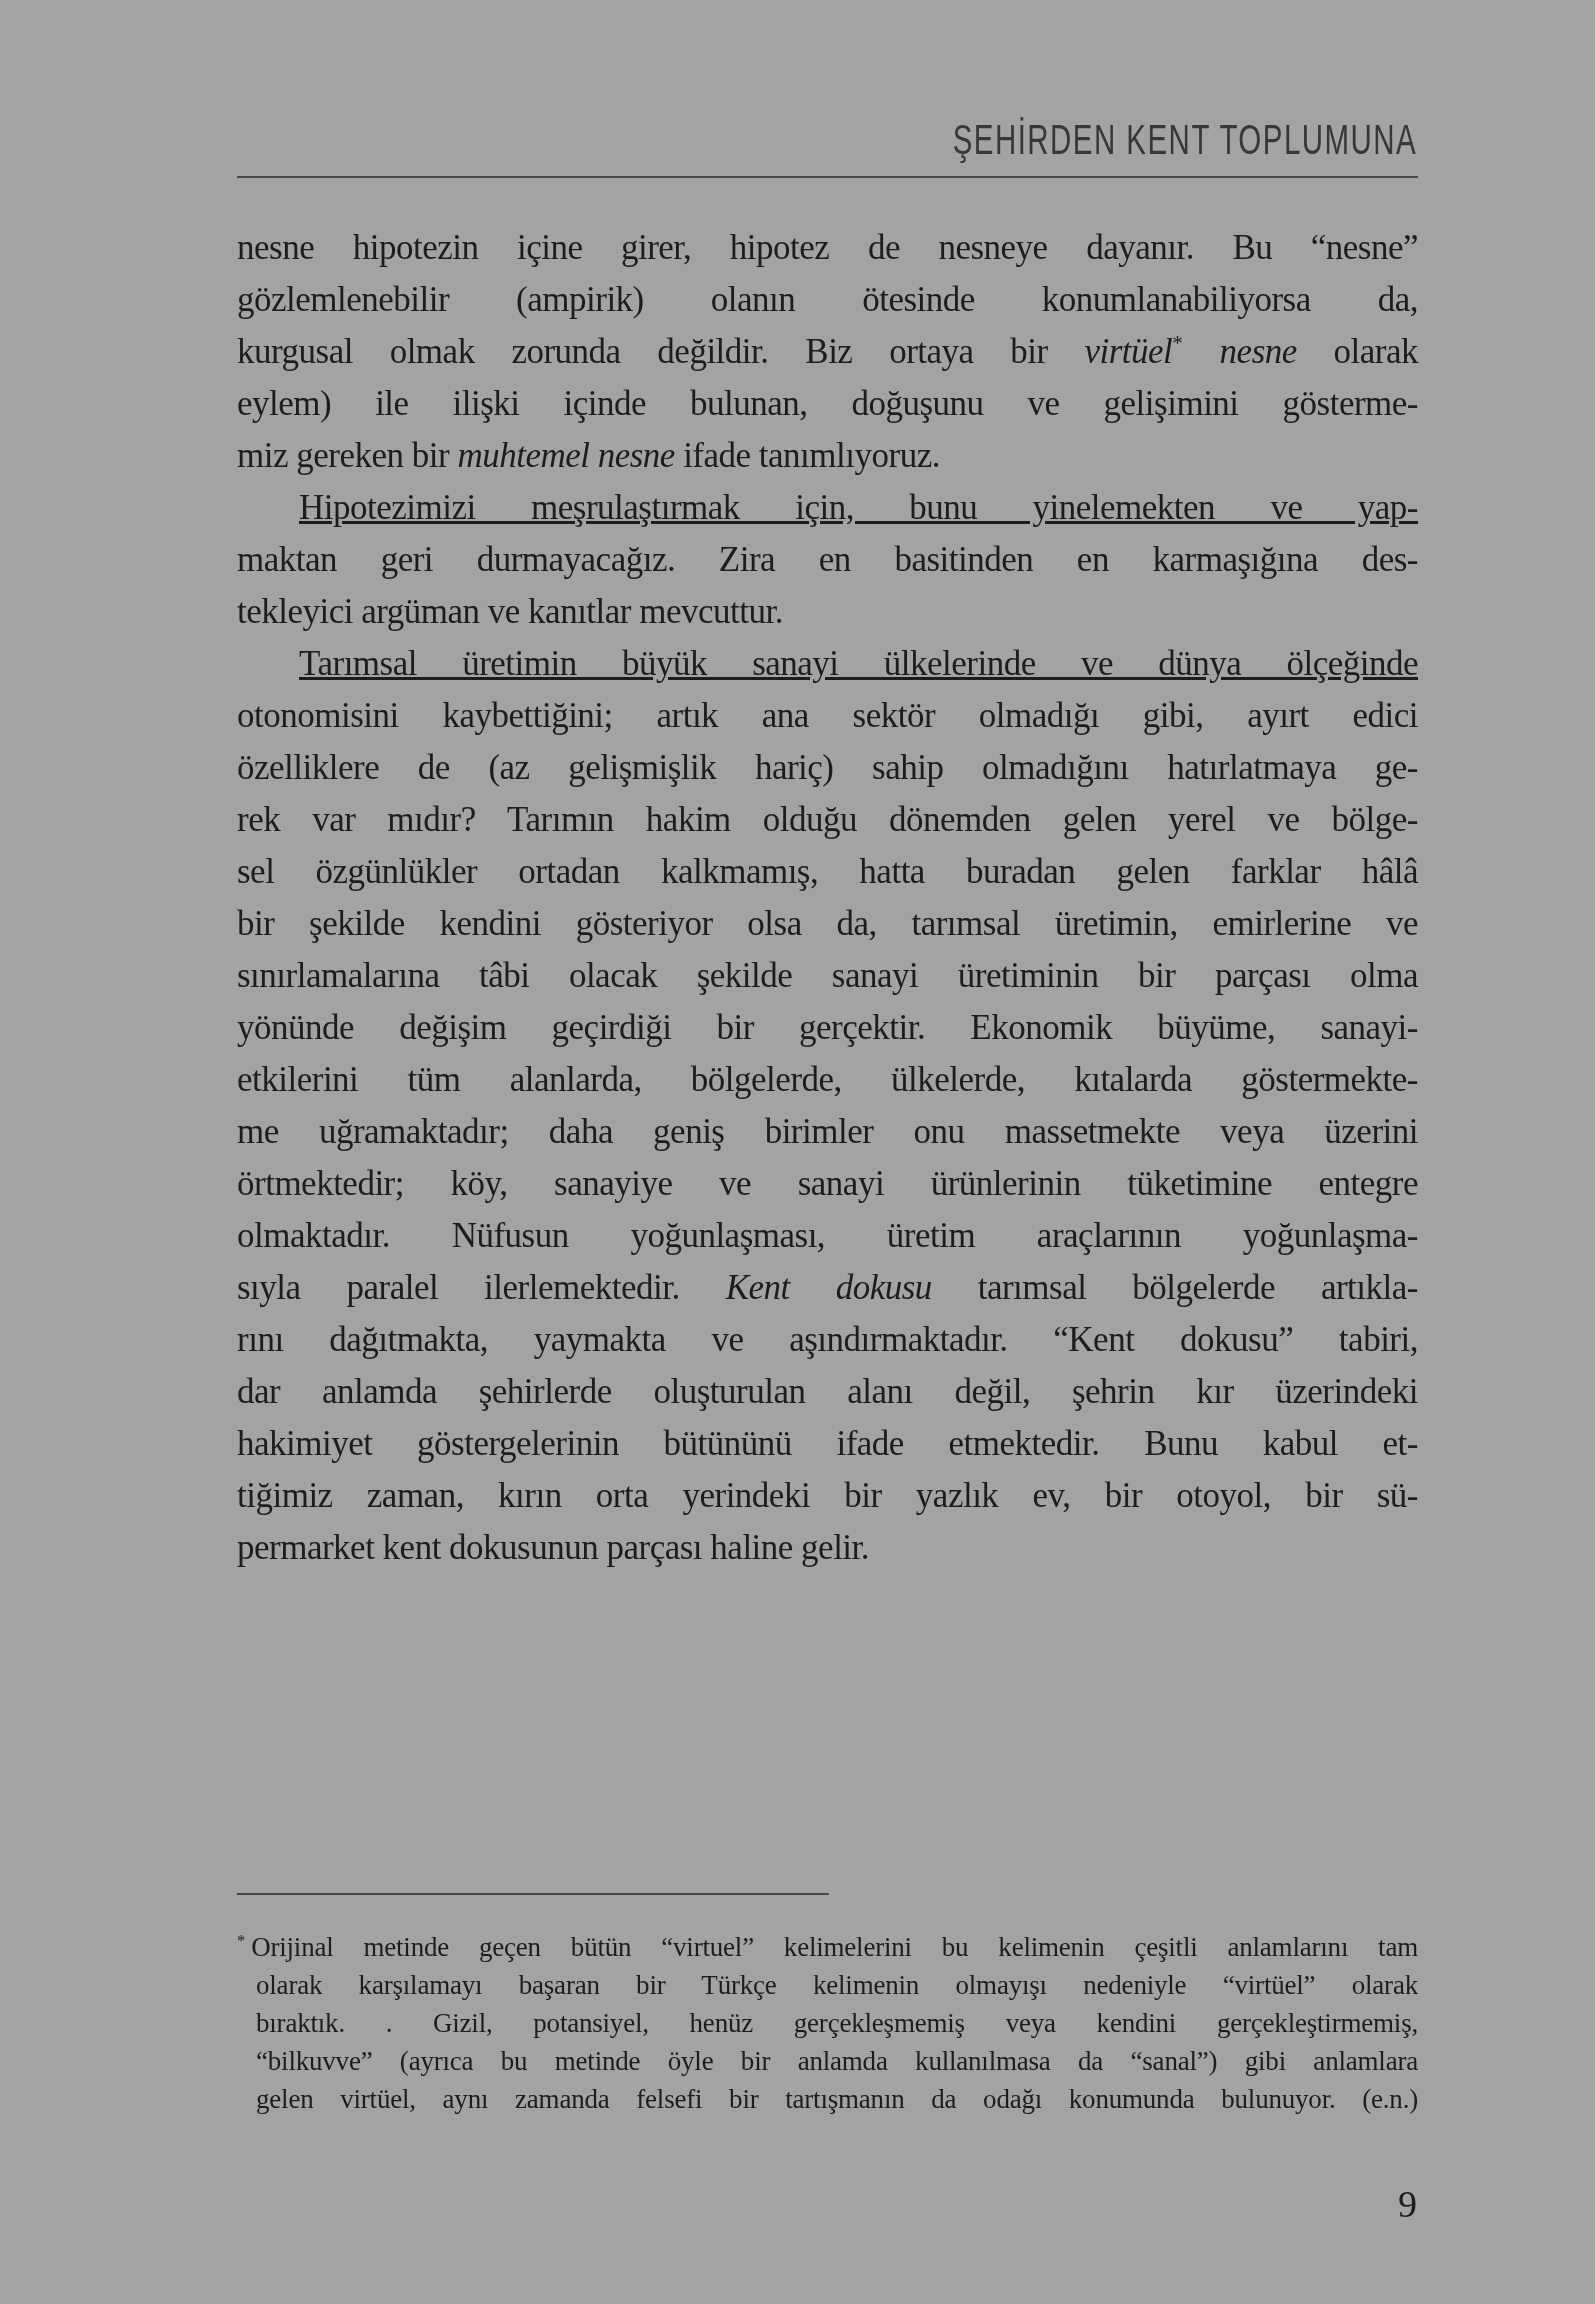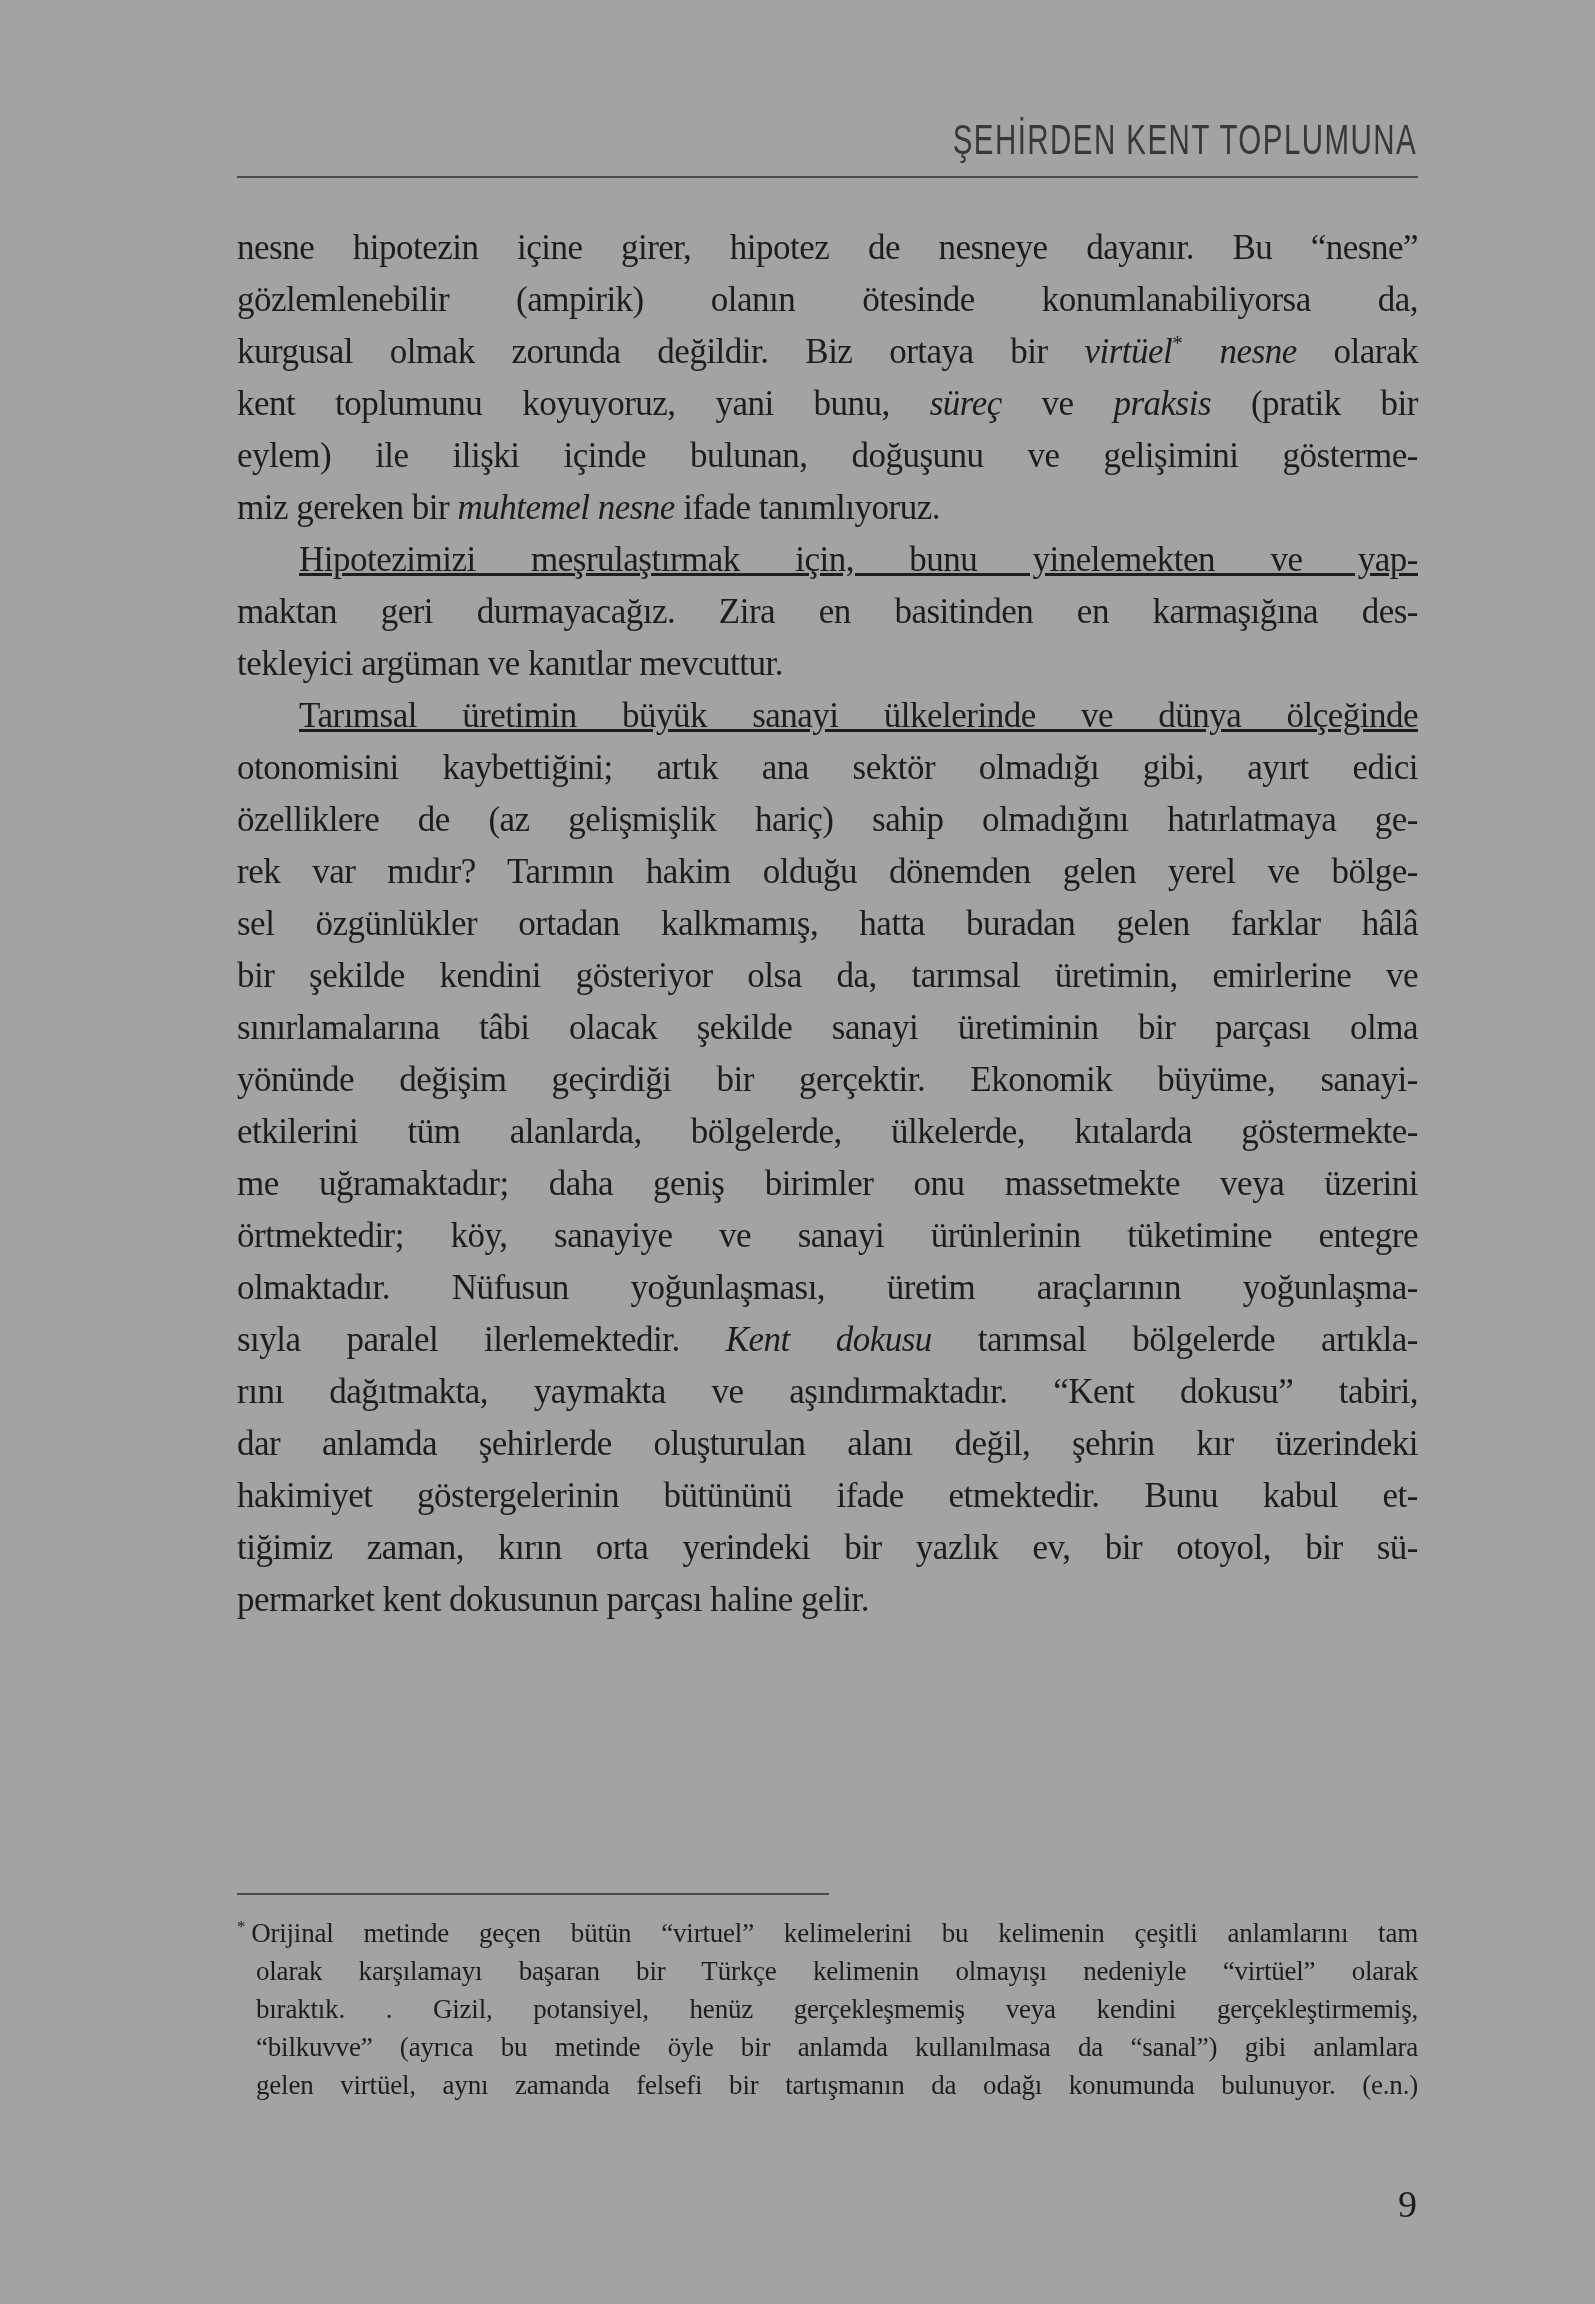--- a/index.html
+++ b/index.html
@@ -64,21 +64,21 @@
     box-sizing:border-box;
     font-size:27px;
     line-height:38px;
     letter-spacing:-0.2px;
   }
   .fn-line{
     text-align:justify;
     text-align-last:justify;
     height:38px;
   }
-  .fn-line.first{ text-indent:-19px; }
+  .fn-line.first{ text-indent:-19px;margin-top:14px; }
   .fn-marker{
     vertical-align:super;
     font-size:0.62em;
     line-height:0;
     padding-right:6px;
   }
   .page-number{
     position:absolute;
     top:2182px;right:178px;
     font-size:38px;
@@ -88,21 +88,20 @@
 </head>
 <body>
 
 <div class="page">
   <div class="running-head">ŞEHİRDEN KENT TOPLUMUNA</div>
   <div class="head-rule"></div>
   <div class="body-text" id="body-text">
       <div class="line"><span>nesne hipotezin içine girer, hipotez de nesneye dayanır. Bu “nesne”</span></div>
       <div class="line"><span>gözlemlenebilir (ampirik) olanın ötesinde konumlanabiliyorsa da,</span></div>
       <div class="line"><span>kurgusal olmak zorunda değildir. Biz ortaya bir </span><span class="it">virtüel</span><span class="sup">*</span><span> </span><span class="it">nesne</span><span> olarak</span></div>
-      <div class="line"><span>kent toplumunu koyuyoruz, yani bunu, </span><span class="it">süreç</span><span> ve </span><span class="it">praksis</span><span> (pratik bir</span></div>
       <div class="line"><span>eylem) ile ilişki içinde bulunan, doğuşunu ve gelişimini gösterme-</span></div>
       <div class="line pl"><span>miz gereken bir </span><span class="it">muhtemel nesne</span><span> ifade tanımlıyoruz.</span></div>
       <div class="line ind"><span>Hipotezimizi meşrulaştırmak için, bunu yinelemekten ve yap-</span></div>
       <div class="line"><span>maktan geri durmayacağız. Zira en basitinden en karmaşığına des-</span></div>
       <div class="line pl"><span>tekleyici argüman ve kanıtlar mevcuttur.</span></div>
       <div class="line ind"><span>Tarımsal üretimin büyük sanayi ülkelerinde ve dünya ölçeğinde</span></div>
       <div class="line"><span>otonomisini kaybettiğini; artık ana sektör olmadığı gibi, ayırt edici</span></div>
       <div class="line"><span>özelliklere de (az gelişmişlik hariç) sahip olmadığını hatırlatmaya ge-</span></div>
       <div class="line"><span>rek var mıdır? Tarımın hakim olduğu dönemden gelen yerel ve bölge-</span></div>
       <div class="line"><span>sel özgünlükler ortadan kalkmamış, hatta buradan gelen farklar hâlâ</span></div>

